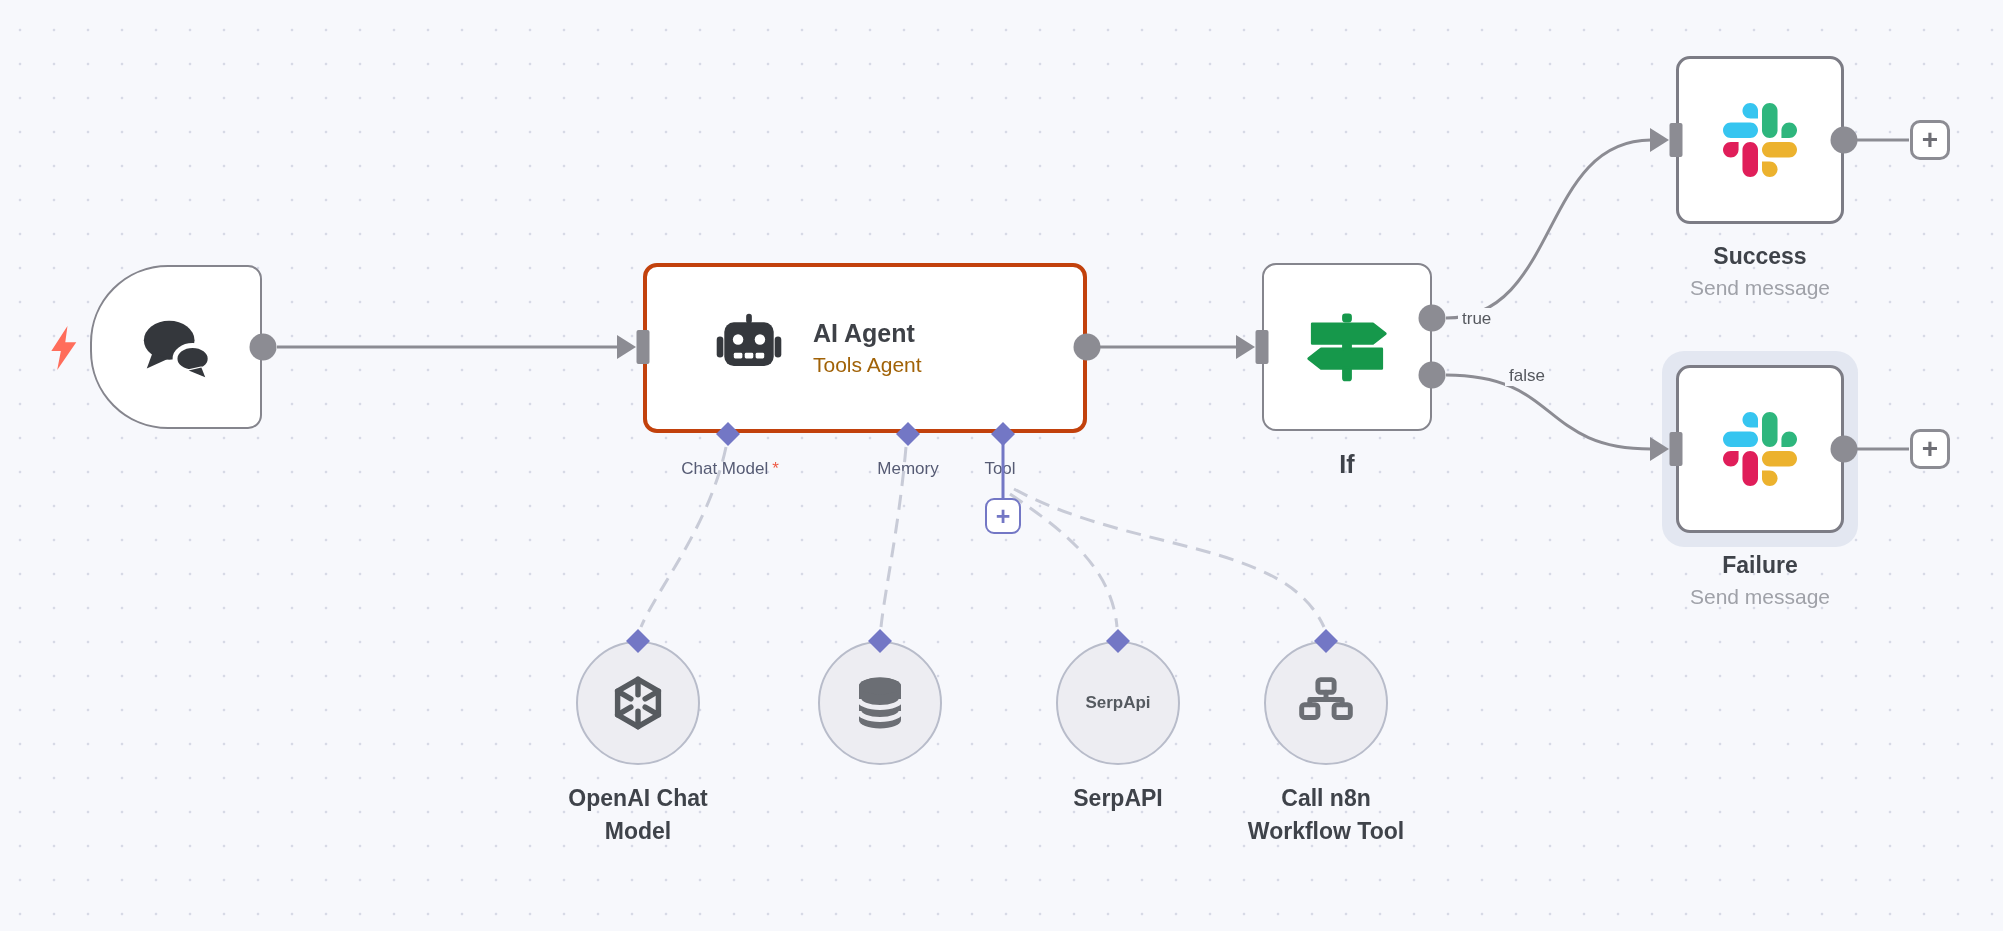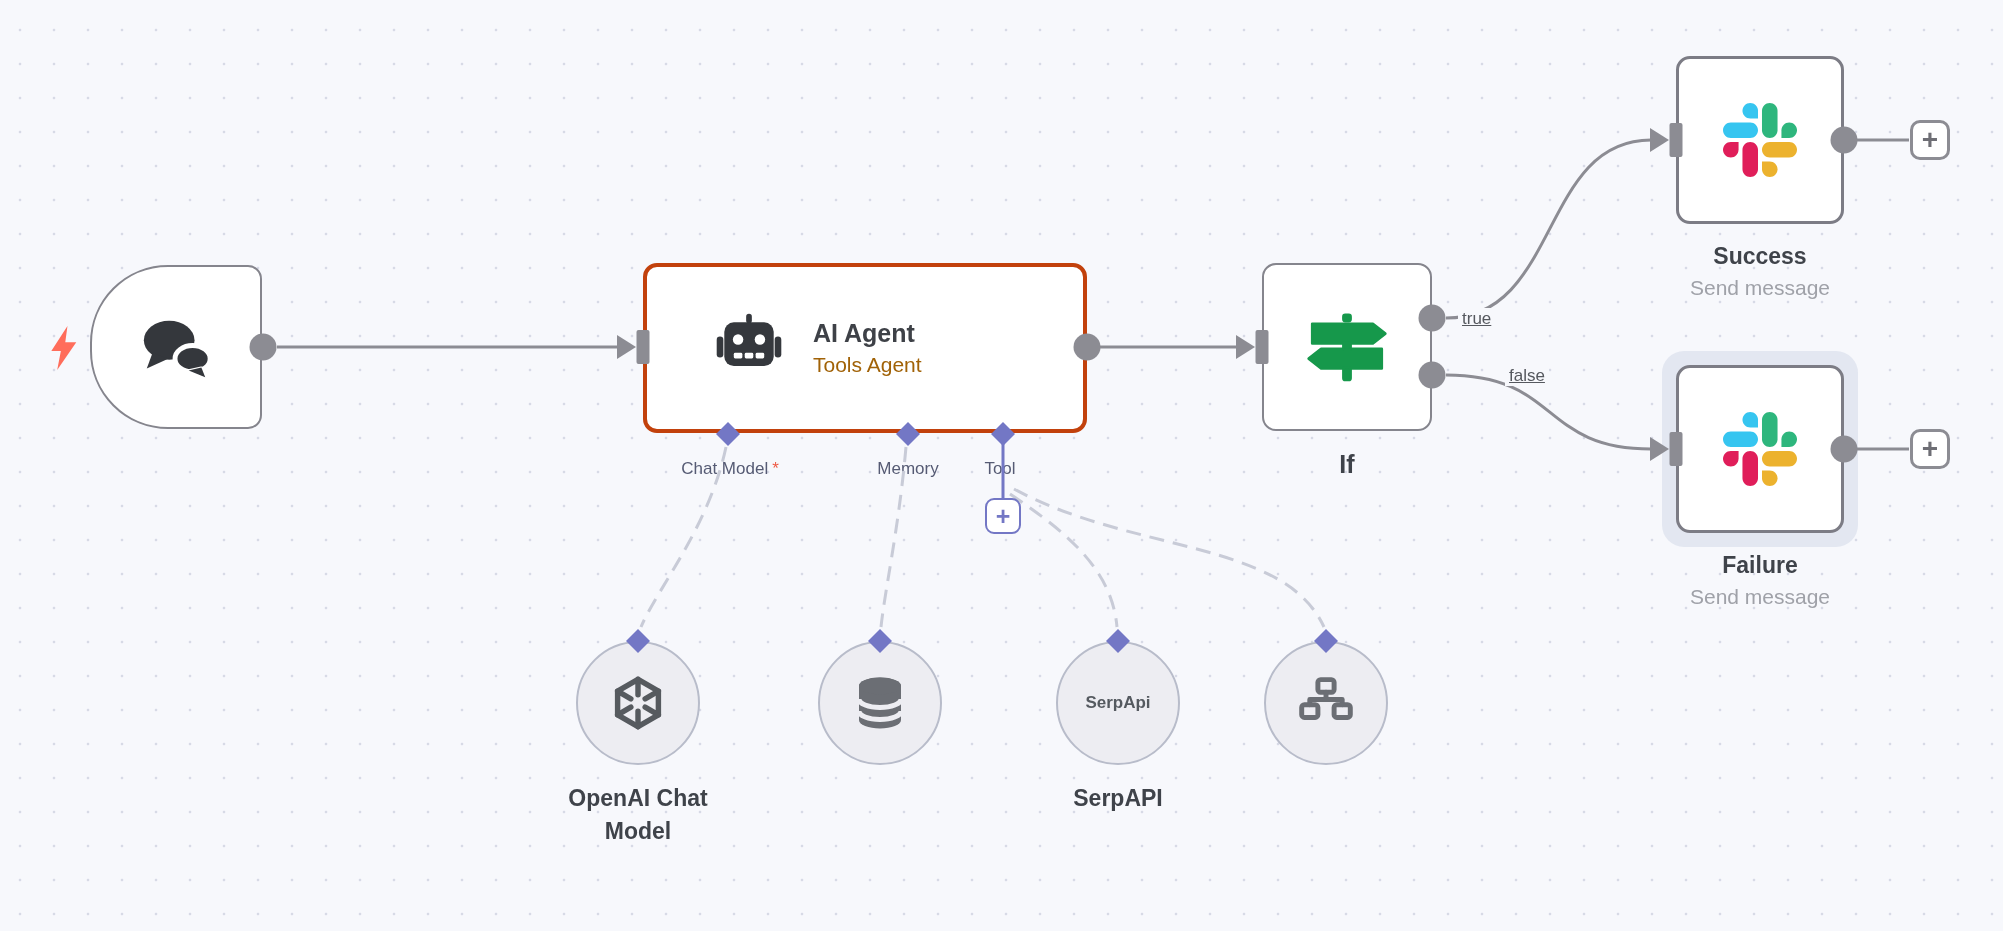--- a/index.html
+++ b/index.html
@@ -43,21 +43,21 @@
   .ai-text .title{color:#3e4147;font-size:25px;font-weight:700;line-height:30px;}
   .ai-text .subtitle{color:#a16207;font-size:21px;font-weight:400;line-height:28px;margin-top:3px;}
   .ai-text{margin-left:26px;}
   .port-label{
     position:absolute;transform:translateX(-50%);
     font-size:17px;color:#565b74;white-space:nowrap;
   }
   .port-label .req{color:#ee5a45;margin-left:4px;}
   .edge-label{
     position:absolute;font-size:17px;color:#55585e;
-    background:#f7f8fc;padding:0 4px;line-height:21px;text-decoration:underline;
+    background:#f7f8fc;padding:0 4px;line-height:21px;
   }
   .plus-btn{
     position:absolute;box-sizing:border-box;background:#ffffff;
     display:flex;align-items:center;justify-content:center;
     font-weight:700;cursor:pointer;
   }
   .plus-tool{
     width:36px;height:36px;border:2.5px solid #7377c5;border-radius:9px;
     color:#7377c5;font-size:25px;line-height:25px;
   }
@@ -213,20 +213,21 @@
         <g fill="none" stroke="#6b6e74" stroke-width="5.5" stroke-linejoin="round" stroke-linecap="round">
           <rect x="-9" y="-26" width="18" height="14" rx="3"></rect>
           <path d="M 0,-12 V -4"></path>
           <path d="M -18,2 V -4 H 18 V 2"></path>
           <rect x="-27" y="2" width="18" height="14" rx="3"></rect>
           <rect x="9" y="2" width="18" height="14" rx="3"></rect>
         </g>
       </svg>
     </span>
   </div>
+  <div class="node-label" style="left:1233px;top:782px;width:186px;">Call n8n Workflow Tool</div>
 
 </div>
 
 <svg id="edges" width="2003" height="931" viewBox="0 0 2003 931">
 
   <path d="M 277,347 L 619,347" stroke="#8c8c93" stroke-width="3" fill="none"></path>
   <polygon points="636,347 617,335 617,359" fill="#8c8c93"></polygon>
   <path d="M 1100,347 L 1238,347" stroke="#8c8c93" stroke-width="3" fill="none"></path>
   <polygon points="1255,347 1236,335 1236,359" fill="#8c8c93"></polygon>
   <path d="M 1446,318 C 1560,318 1540,140 1651,140" stroke="#8c8c93" stroke-width="3" fill="none"></path>

